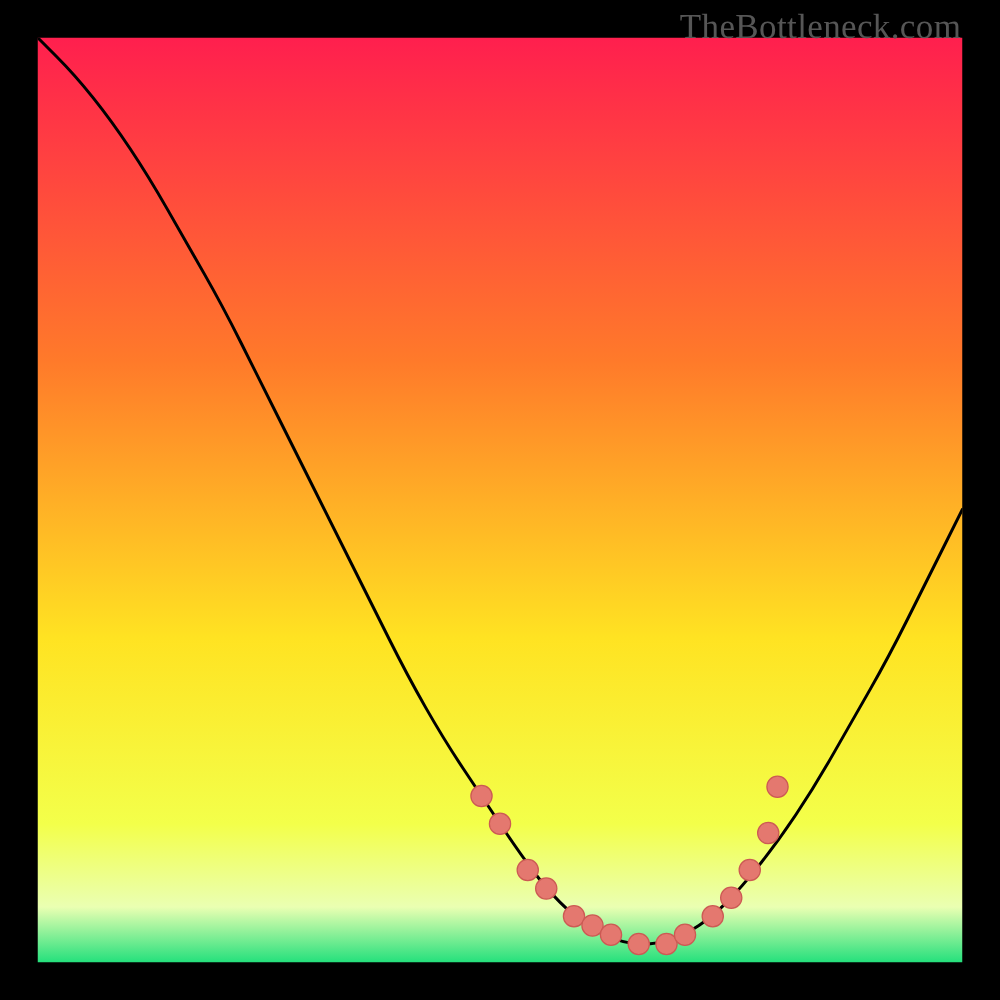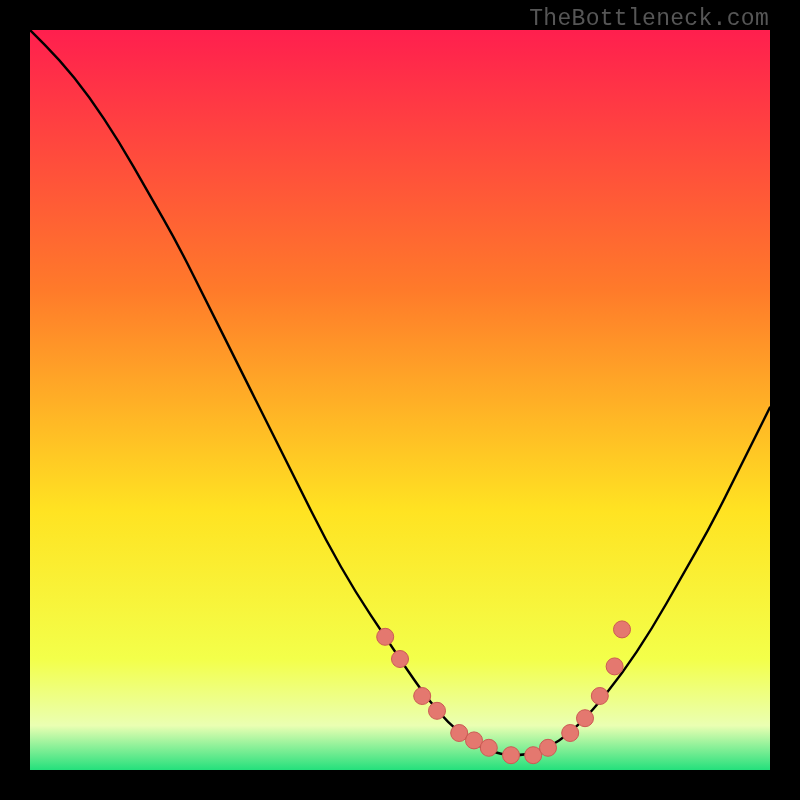--- a/index.html
+++ b/index.html
@@ -22,22 +22,22 @@
     position: absolute;
     left: 0;
     top: 0;
     width: 740px;
     height: 740px;
   }
   .watermark {
     position: absolute;
     right: 31px;
     top: 6px;
-    font-family: Liberation Mono, monospace;
-    font-size: 23px;
+    font-family: Liberation Serif, serif;
+    font-size: 28px;
     color: #565656;
     letter-spacing: 0.3px;
   }
 </style>
 </head>
 <body>
 
 <div class="frame">
   <svg class="plot" viewBox="0 0 740 740">
     <defs>

